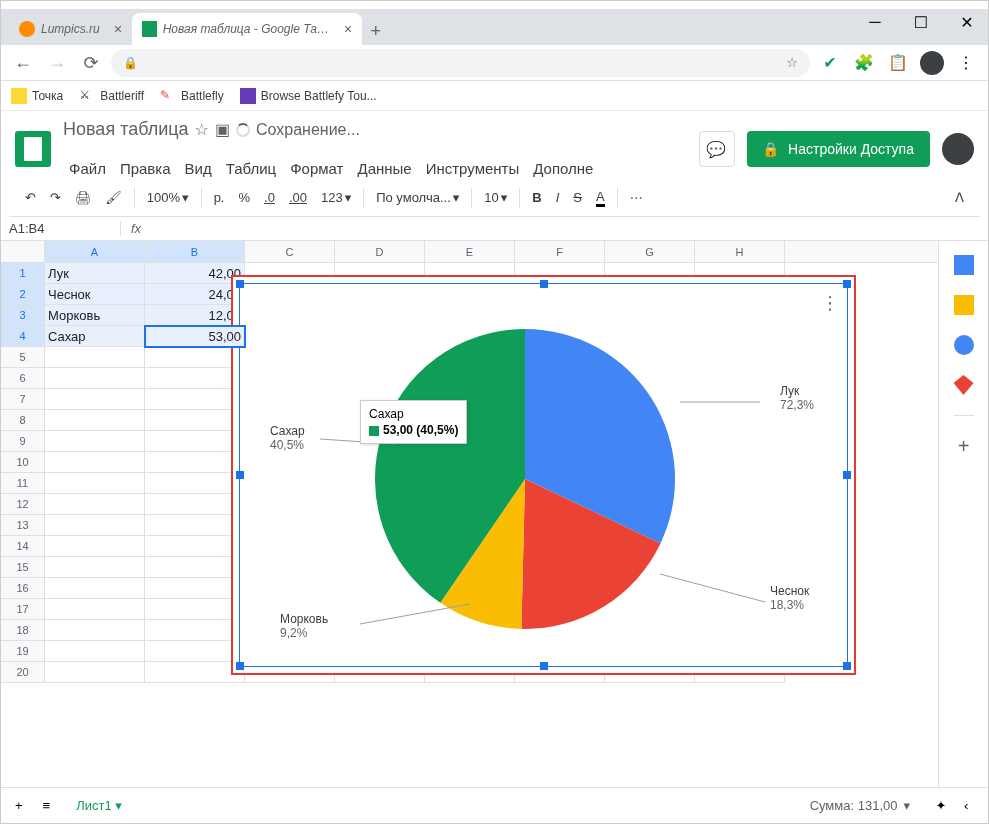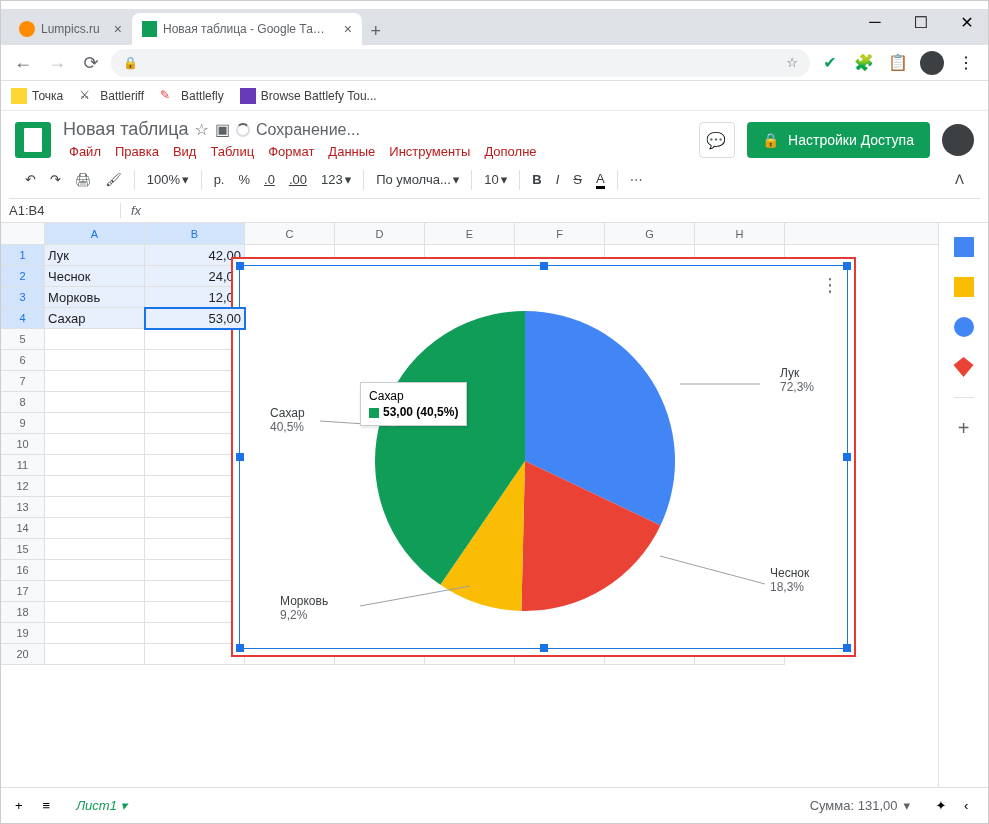--- a/index.html
+++ b/index.html
@@ -2,21 +2,21 @@
 <html><head>
 <meta charset="utf-8">
 <style>
 * { box-sizing: border-box; margin: 0; padding: 0; font-family: Arial, sans-serif; }
 body { background: #fff; width: 989px; height: 824px; overflow: hidden; position: relative; }
 
 
 .browser { width: 989px; height: 824px; border: 1px solid #ccc; background: #fff; display: flex; flex-direction: column; }
 .titlebar { height: 8px; background: #fff; }
 .tabbar { height: 36px; background: #dee1e6; display: flex; align-items: flex-end; padding-left: 8px; }
-.tab { height: 32px; display: flex; align-items: center; padding: 0 10px; font-size: 12px; color: #5f6368; gap: 6px; max-width: 230px; position: relative; }
+.tab { height: 32px; display: flex; align-items: center; padding: 0 10px; font-size: 12px; color: #5f6368; gap: 6px; max-width: 230px; position: relative; font-style: italic; }
 .tab.active { background: #fff; border-radius: 8px 8px 0 0; }
 .tab-close { color: #5f6368; font-size: 14px; margin-left: 8px; }
 .tab-favicon { width: 16px; height: 16px; }
 .newtab { width: 28px; height: 28px; display: flex; align-items: center; justify-content: center; font-size: 18px; color: #5f6368; }
 .wincontrols { position: absolute; right: 8px; top: 8px; display: flex; gap: 18px; }
 .wincontrol { width: 28px; height: 28px; display: flex; align-items: center; justify-content: center; }
 
 .addrbar { height: 36px; background: #fff; display: flex; align-items: center; padding: 0 8px; gap: 6px; border-bottom: 1px solid #e0e0e0; }
 .navbtn { width: 28px; height: 28px; display: flex; align-items: center; justify-content: center; color: #5f6368; font-size: 18px; }
 .omnibox { flex: 1; height: 28px; background: #f1f3f4; border-radius: 14px; display: flex; align-items: center; padding: 0 12px; font-size: 13px; color: #202124; gap: 8px; }
@@ -28,21 +28,21 @@
 .bk-icon { width: 16px; height: 16px; }
 
 
 .sheets-header { padding: 8px 14px 0; display: flex; align-items: center; }
 .sheets-logo { width: 36px; height: 36px; background: #0f9d58; border-radius: 3px; display: flex; align-items: center; justify-content: center; margin-right: 12px; }
 .sheets-logo::after { content: ""; width: 18px; height: 24px; background: #fff; border-radius: 1px; }
 .doc-meta { flex: 1; }
 .doc-title-row { display: flex; align-items: center; gap: 6px; }
 .doc-title { font-size: 18px; color: #5f6368; }
 .doc-icon { color: #5f6368; font-size: 16px; }
-.menus { display: flex; gap: 2px; font-size: 13px; color: #b91c1c; margin-top: 2px; }
+.menus { display: flex; gap: 2px; font-size: 15px; color: #404040; margin-top: 18px; }
 .menu-item { padding: 2px 6px; }
 .header-right { display: flex; align-items: center; gap: 12px; }
 .comments-btn { width: 36px; height: 36px; border: 1px solid #dadce0; border-radius: 4px; display: flex; align-items: center; justify-content: center; }
 .share-btn { background: #0f9d58; color: #fff; height: 36px; border-radius: 4px; padding: 0 16px; display: flex; align-items: center; gap: 8px; font-size: 14px; font-weight: 500; }
 .avatar { width: 32px; height: 32px; border-radius: 50%; background: #3c4043; }
 
 
 .toolbar { height: 38px; border-bottom: 1px solid #e0e0e0; display: flex; align-items: center; padding: 0 10px; gap: 2px; font-size: 13px; color: #3c4043; margin: 0 8px; }
 .tb { padding: 4px 6px; display: flex; align-items: center; gap: 2px; }
 .tb-sep { width: 1px; height: 20px; background: #e0e0e0; margin: 0 4px; }
@@ -91,21 +91,21 @@
 .tooltip { position: absolute; left: 120px; top: 116px; background: #fff; border: 1px solid #ccc; padding: 6px 8px; font-size: 12px; box-shadow: 1px 1px 3px rgba(0,0,0,.15); }
 .tooltip .tt-title { margin-bottom: 2px; }
 .tooltip .sw { display: inline-block; width: 10px; height: 10px; background: #0f9d58; margin-right: 4px; vertical-align: middle; }
 
 
 .sidepanel { width: 50px; border-left: 1px solid #e0e0e0; display: flex; flex-direction: column; align-items: center; gap: 20px; padding-top: 14px; }
 .sp-icon { width: 20px; height: 20px; }
 
 
 .sheet-tabs { height: 36px; border-top: 1px solid #e0e0e0; display: flex; align-items: center; padding: 0 8px; gap: 8px; font-size: 13px; }
-.sheet-tab { padding: 6px 12px; color: #0f9d58; font-weight: 500; background: #fff; font-style: italic; }
+.sheet-tab { padding: 6px 12px; color: #0f9d58; font-weight: 500; background: #fff; }
 .status-sum { margin-left: auto; display: flex; align-items: center; gap: 6px; padding: 4px 8px; color: #5f6368; text-align: center; }
 .explore { width: 30px; height: 30px; display: flex; align-items: center; justify-content: center; }
 .chev { width: 16px; }
 
 svg { display: block; }
 .saving-spin { display:inline-block; width:14px;height:14px; border:2px solid #dadce0; border-top-color:#5f6368; border-radius:50%; }
 </style>
 </head>
 <body>
 

